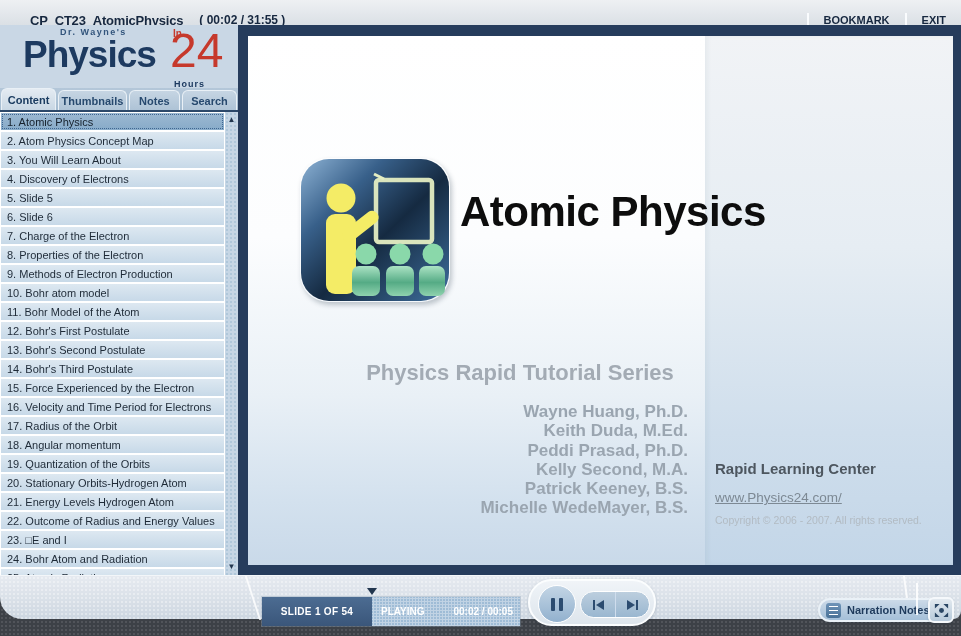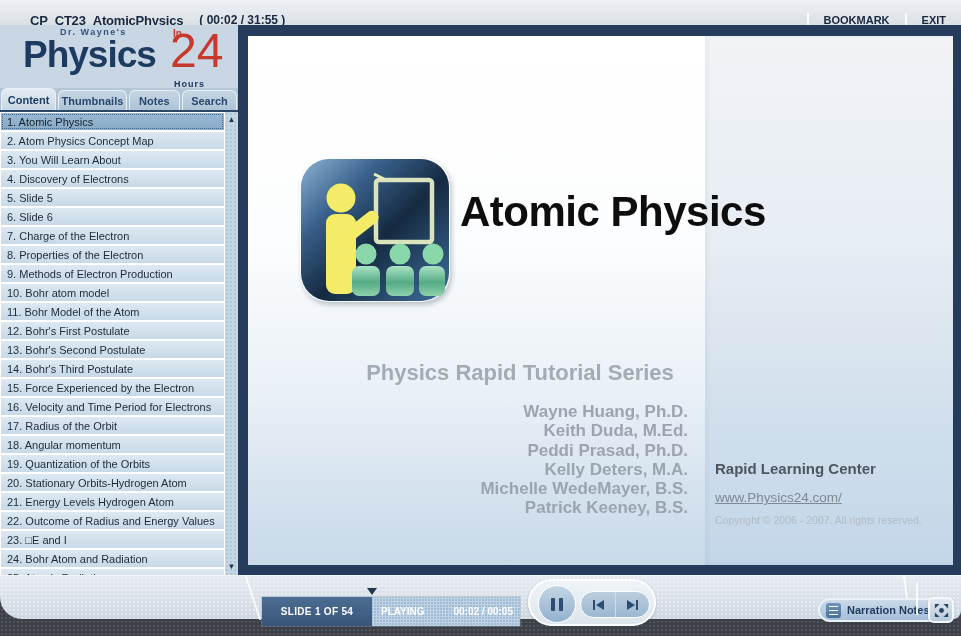--- a/index.html
+++ b/index.html
@@ -301,23 +301,23 @@
           <rect x="119" y="108" width="26" height="30" rx="7" fill="url(#stuGrad)"></rect>
         </svg>
       </div>
 
       <div class="slide-title">Atomic Physics</div>
       <div class="slide-subtitle">Physics Rapid Tutorial Series</div>
       <div class="slide-authors">
           <div>Wayne Huang, Ph.D.</div>
           <div>Keith Duda, M.Ed.</div>
           <div>Peddi Prasad, Ph.D.</div>
-          <div>Kelly Deters, M.A.</div>
+          <div>Kelly Second, M.A.</div>
+          <div>Patrick Keeney, B.S.</div>
           <div>Michelle WedeMayer, B.S.</div>
-          <div>Patrick Keeney, B.S.</div>
         </div>
 
       <div class="slide-panel">
         <div class="panel-heading">Rapid Learning Center</div>
         <span class="panel-link">www.Physics24.com/</span>
         <div class="panel-copyright">Copyright © 2006 - 2007. All rights reserved.</div>
       </div>
     </div>
   </div>
 

